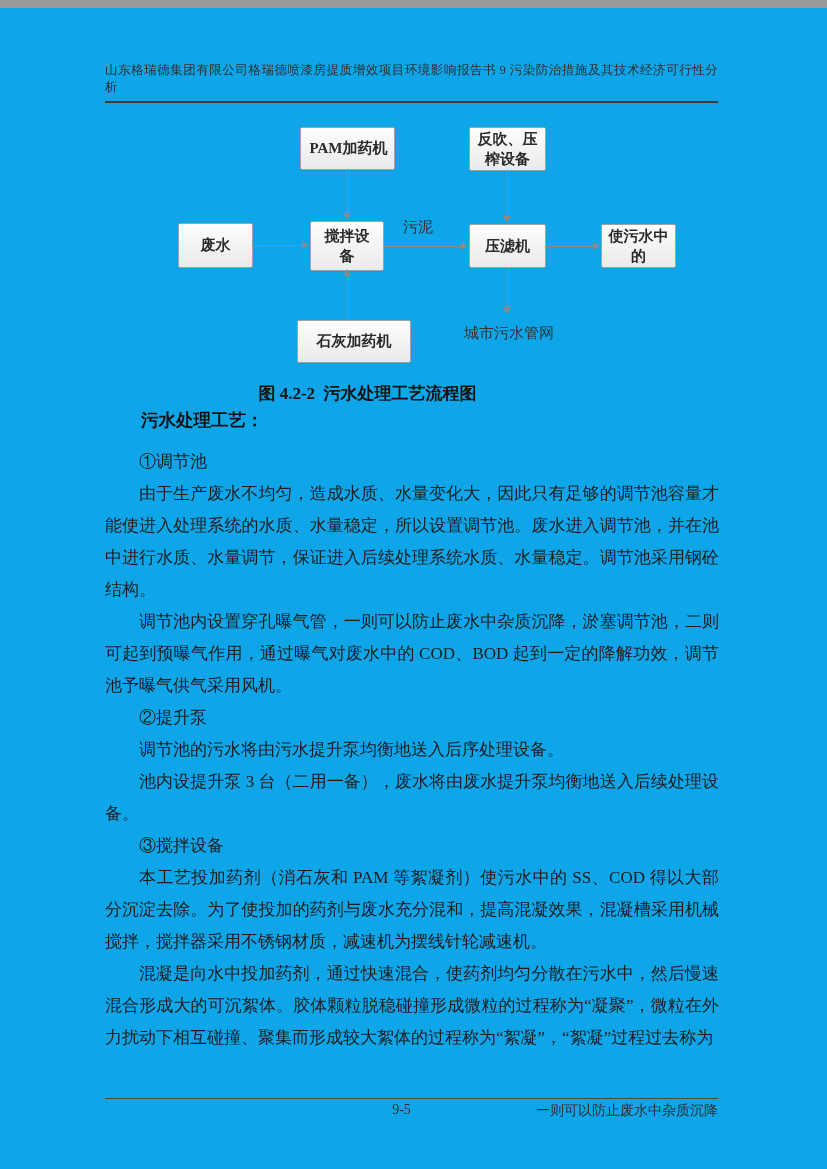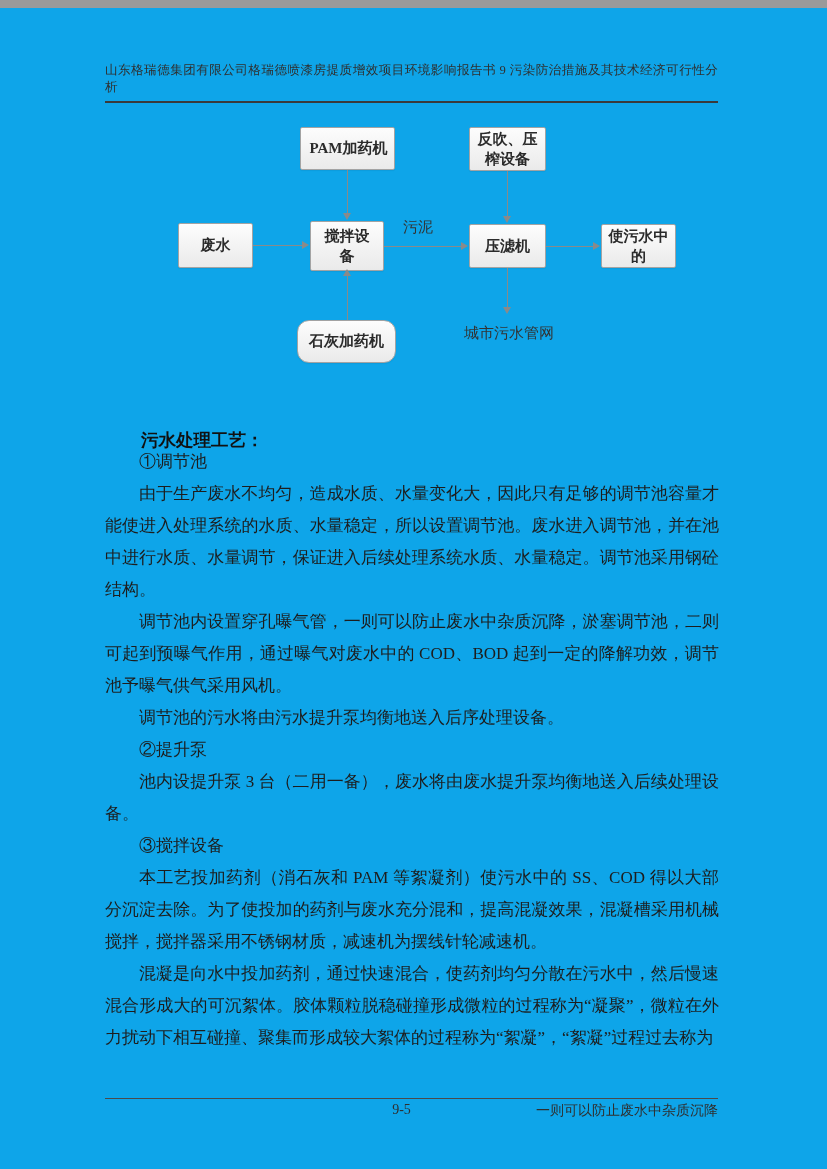--- a/index.html
+++ b/index.html
@@ -31,21 +31,21 @@
   .tri-r{position:absolute;width:0;height:0;border-left:7px solid #8a8a8a;border-top:4px solid transparent;border-bottom:4px solid transparent;}
   .tri-d{position:absolute;width:0;height:0;border-top:7px solid #8a8a8a;border-left:4px solid transparent;border-right:4px solid transparent;}
   .tri-u{position:absolute;width:0;height:0;border-bottom:7px solid #8a8a8a;border-left:4px solid transparent;border-right:4px solid transparent;}
   
   .caption{
     position:absolute;left:105px;top:374px;width:613px;
     text-align:center;padding-right:88px;box-sizing:border-box;
     font-weight:bold;font-size:17px;white-space:pre-wrap;color:#111;
   }
   .section-heading{
-    position:absolute;left:141px;top:420px;
+    position:absolute;left:141px;top:400px;
     font-weight:bold;font-size:17.5px;color:#111;
   }
   
   .bodytext{
     position:absolute;left:105px;top:438px;width:614px;
     font-size:17px;line-height:32px;text-align:justify;color:#1d1d1d;
   }
   .bodytext p{margin:0;text-indent:2em;}
   
   .footer-line{position:absolute;left:105px;top:1090px;width:613px;border-top:1.5px solid #4a4a4a;}
@@ -60,21 +60,21 @@
   <div class="header">山东格瑞德集团有限公司格瑞德喷漆房提质增效项目环境影响报告书 9 污染防治措施及其技术经济可行性分析</div>
 
   <div>
 
     <div class="dbox" style="left:300px;top:119px;width:95px;height:43px;padding-left:8px;">PAM加药机</div>
     <div class="dbox" style="left:469px;top:119px;width:77px;height:44px;font-family:Liberation Serif, serif;">反吹、压榨设备</div>
     <div class="dbox" style="left:178px;top:215px;width:75px;height:45px;">废水</div>
     <div class="dbox" style="left:310px;top:213px;width:74px;height:50px;padding:12px 10px;">搅拌设备</div>
     <div class="dbox" style="left:469px;top:216px;width:77px;height:44px;">压滤机</div>
     <div class="dbox" style="left:601px;top:216px;width:75px;height:44px;">使污水中的</div>
-    <div class="dbox" style="left:297px;top:312px;width:99px;height:43px;border-radius:12px;">石灰加药机</div>
+    <div class="dbox" style="left:297px;top:312px;width:114px;height:43px;">石灰加药机</div>
 
     <div class="dlabel" style="left:403px;top:210px;">污泥</div>
     <div class="dlabel" style="left:464px;top:316px;">城市污水管网</div>
 
     <div class="hline" style="left:253px;top:237px;width:51px;"></div>
     <div class="tri-r" style="left:302px;top:233px;"></div>
 
     <div class="vline" style="left:347px;top:162px;height:45px;"></div>
     <div class="tri-d" style="left:343px;top:205px;"></div>
 
@@ -87,29 +87,30 @@
     <div class="vline" style="left:507px;top:163px;height:47px;"></div>
     <div class="tri-d" style="left:503px;top:208px;"></div>
 
     <div class="hline" style="left:546px;top:238px;width:49px;"></div>
     <div class="tri-r" style="left:593px;top:234px;"></div>
 
     <div class="vline" style="left:507px;top:260px;height:41px;"></div>
     <div class="tri-d" style="left:503px;top:299px;"></div>
   </div>
 
+  <div class="caption">图 4.2-2  污水处理工艺流程图</div>
 
   <div class="section-heading">污水处理工艺：</div>
 
   <div class="bodytext">
     <p>①调节池</p>
     <p>由于生产废水不均匀，造成水质、水量变化大，因此只有足够的调节池容量才能使进入处理系统的水质、水量稳定，所以设置调节池。废水进入调节池，并在池中进行水质、水量调节，保证进入后续处理系统水质、水量稳定。调节池采用钢砼结构。</p>
     <p>调节池内设置穿孔曝气管，一则可以防止废水中杂质沉降，淤塞调节池，二则可起到预曝气作用，通过曝气对废水中的 COD、BOD 起到一定的降解功效，调节池予曝气供气采用风机。</p>
+    <p>②提升泵</p>
     <p>调节池的污水将由污水提升泵均衡地送入后序处理设备。</p>
-    <p>②提升泵</p>
     <p>池内设提升泵 3 台（二用一备），废水将由废水提升泵均衡地送入后续处理设备。</p>
     <p>③搅拌设备</p>
     <p>本工艺投加药剂（消石灰和 PAM 等絮凝剂）使污水中的 SS、COD 得以大部分沉淀去除。为了使投加的药剂与废水充分混和，提高混凝效果，混凝槽采用机械搅拌，搅拌器采用不锈钢材质，减速机为摆线针轮减速机。</p>
     <p>混凝是向水中投加药剂，通过快速混合，使药剂均匀分散在污水中，然后慢速混合形成大的可沉絮体。胶体颗粒脱稳碰撞形成微粒的过程称为“凝聚”，微粒在外力扰动下相互碰撞、聚集而形成较大絮体的过程称为“絮凝”，“絮凝”过程过去称为</p>
   </div>
 
   <div class="footer-line"></div>
   <div class="footer-page">9-5</div>
   <div class="footer-company">一则可以防止废水中杂质沉降</div>
 

